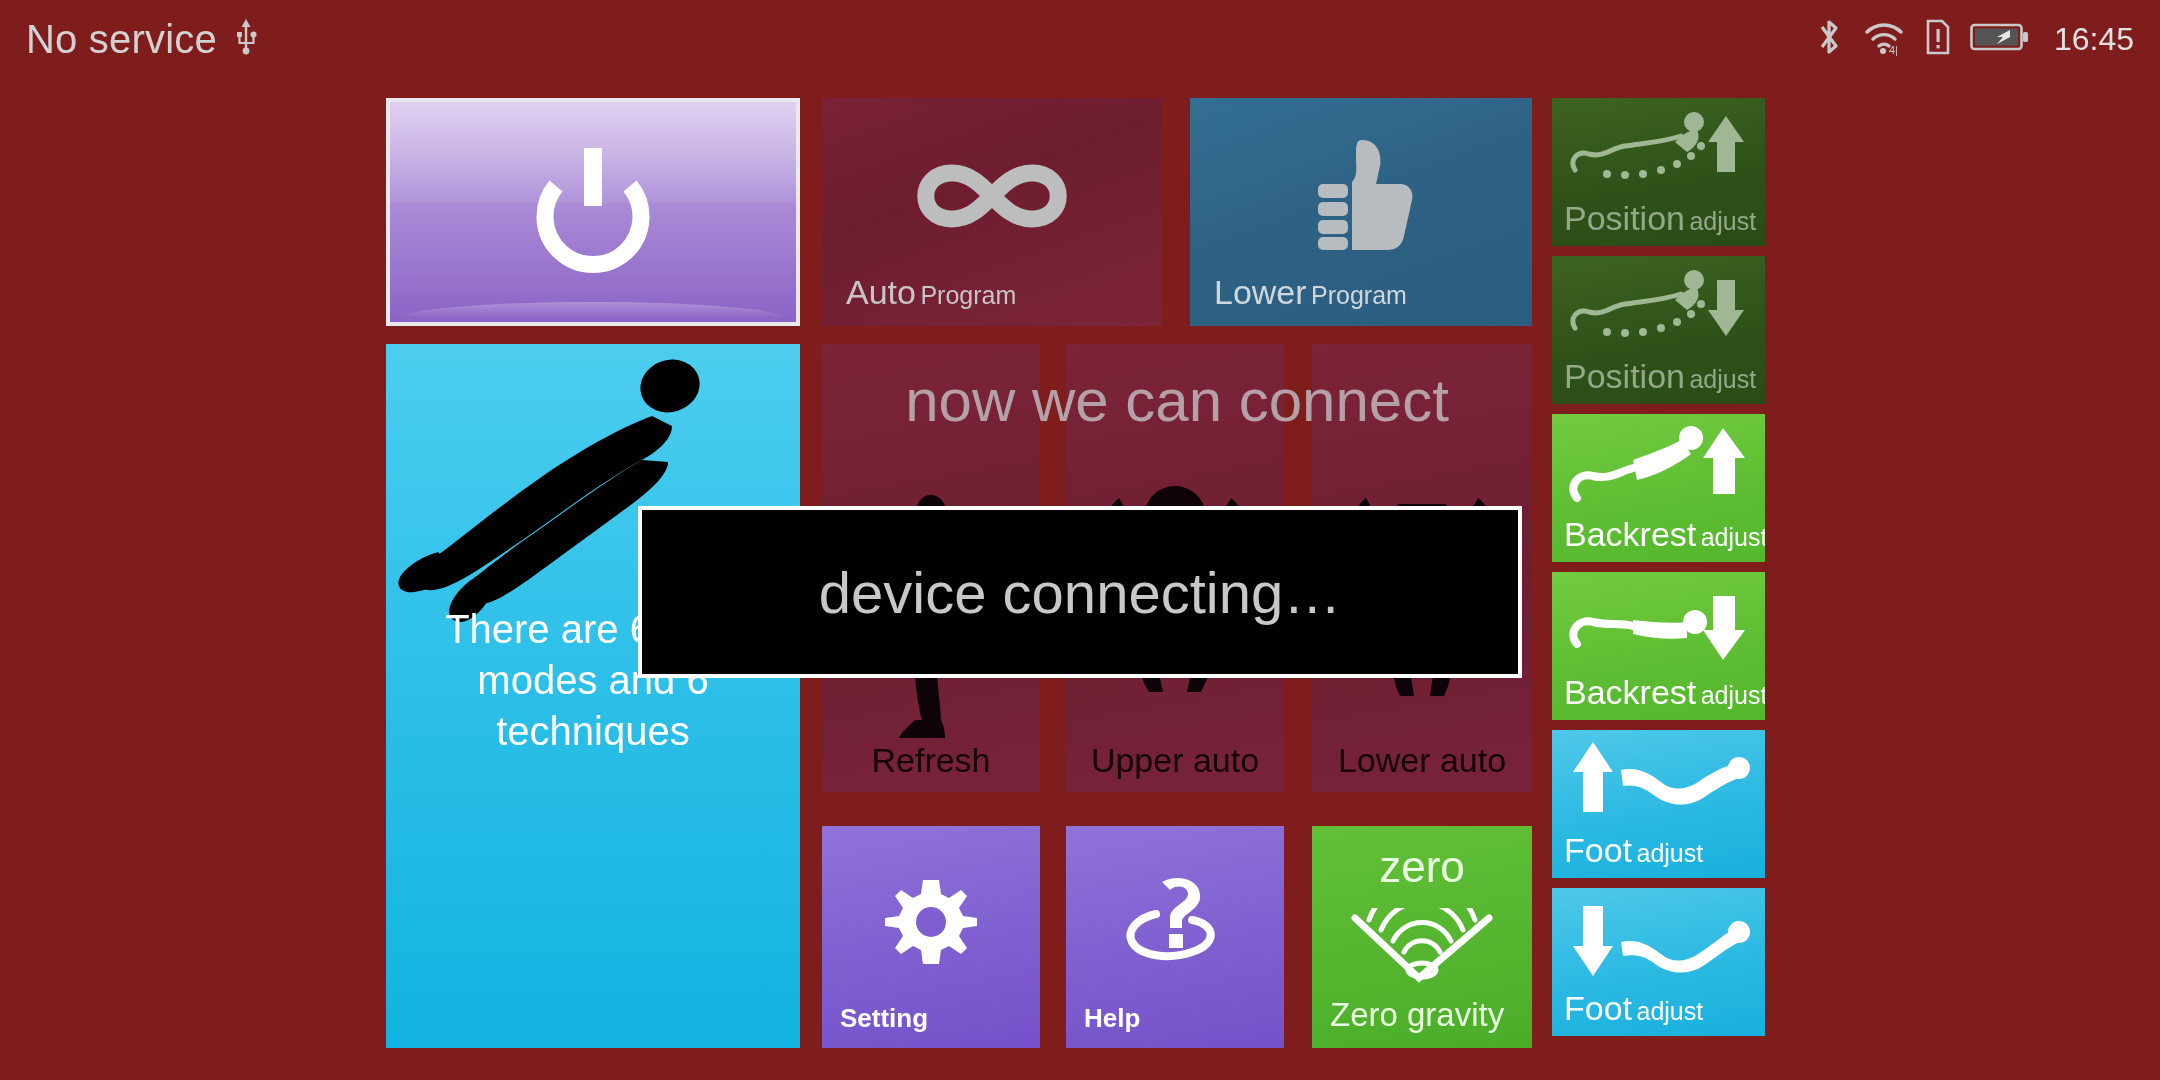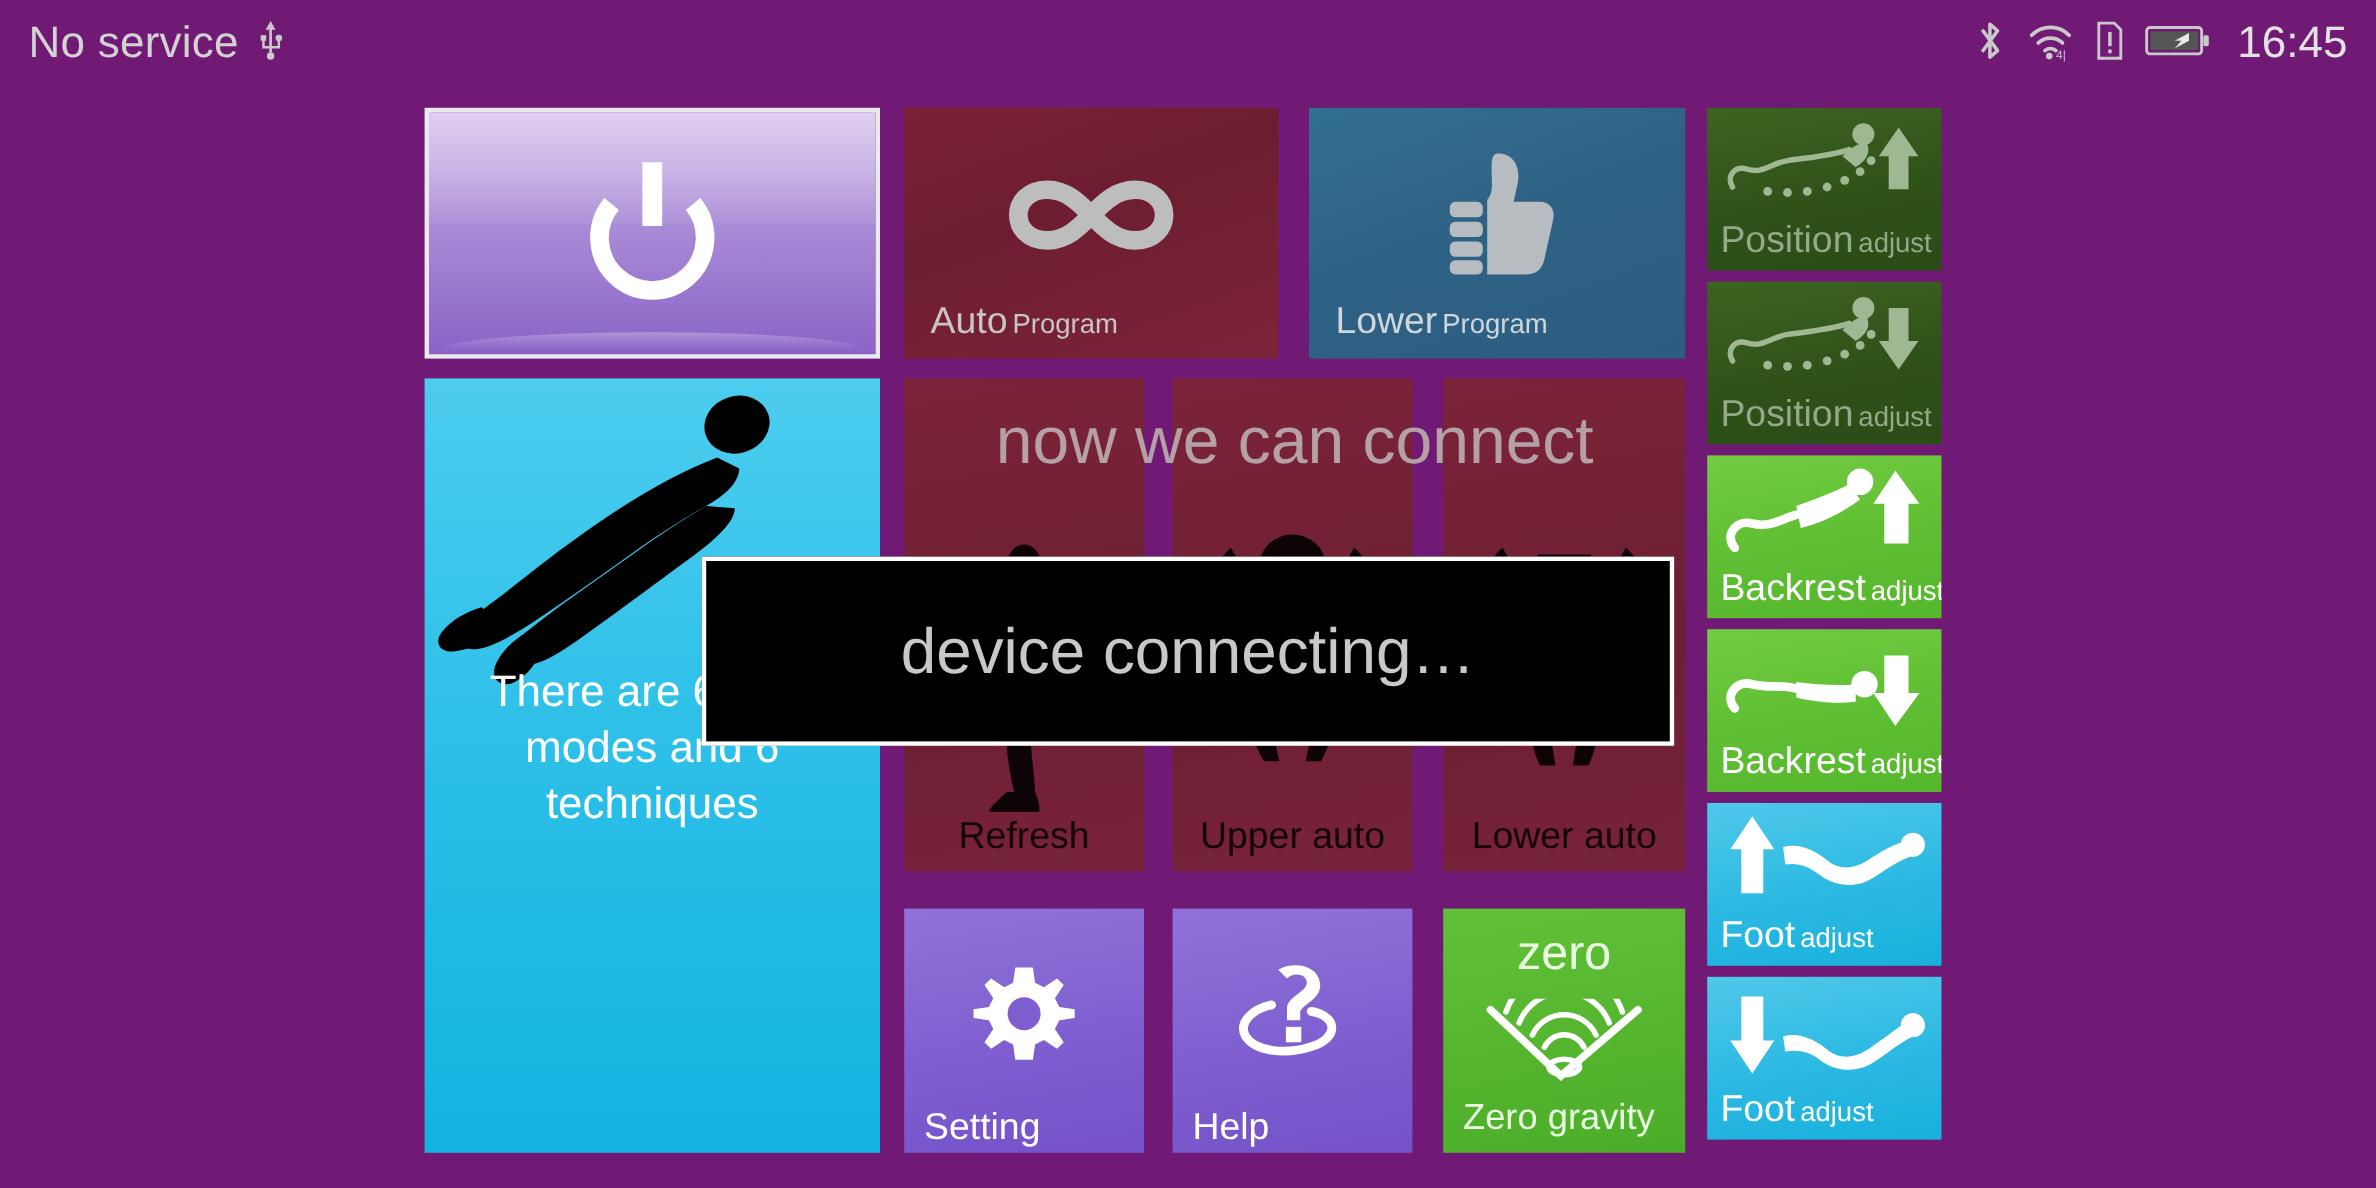--- a/index.html
+++ b/index.html
@@ -2,33 +2,33 @@
 <html><head>
 <meta charset="utf-8">
 <style>
   * { margin:0; padding:0; box-sizing:border-box; }
   html, body {
     width:2160px; height:1080px;
     background:#000;
     font-family:"Liberation Sans", sans-serif;
     overflow:hidden;
   }
-  #root { position:relative; width:2160px; height:1080px; background:#701a75;padding-left:44px; }
+  #root { position:relative; width:2160px; height:1080px; background:#7f1d1d;padding-left:44px; }
 
   
   .statusbar {
     position:absolute; left:0; top:0; width:2160px; height:78px;
     display:flex; align-items:center; justify-content:space-between;
     padding:0 26px; color:#cfcfcf;
   }
   .sb-left { display:flex; align-items:center; gap:16px; }
   .sb-text { font-size:40px; color:#d2d2d2; letter-spacing:0.2px; }
   .sb-right { display:flex; align-items:center; gap:18px; }
   .sb-ico { display:block; }
-  .sb-time { font-size:40px; color:#e2e2e2; margin-left:6px; }
+  .sb-time { font-size:32px; color:#e2e2e2; margin-left:6px; }
 
   
   .tile {
     position:absolute; overflow:hidden;
     display:block;
   }
   .tile .lbl {
     position:absolute; left:12px; bottom:10px;
     white-space:nowrap;
   }
@@ -94,21 +94,21 @@
     background:linear-gradient(170deg,#8f73d9 0%, #7f5fd0 55%, #7451c9 100%);
   }
   #help {
     left:1066px; top:826px; width:218px; height:222px;
     background:linear-gradient(170deg,#8f73d9 0%, #7f5fd0 55%, #7451c9 100%);
   }
   #zerograv {
     left:1312px; top:826px; width:220px; height:222px;
     background:linear-gradient(170deg,#62c138 0%, #55b52f 55%, #4aad29 100%);
   }
-  #setting .lbl, #help .lbl { color:#fff; left:18px; bottom:4px; font-size:34px; }
+  #setting .lbl, #help .lbl { color:#fff; left:18px; bottom:14px; font-size:26px;font-weight:bold; }
   #zerograv .lbl { color:#eaffe2; left:18px; bottom:14px; font-size:33px; }
   .ctr-ico { position:absolute; left:50%; top:44%; transform:translate(-50%,-50%); }
 
   
   .rt { position:absolute; left:1552px; width:213px; height:148px; }
   .rt .lbl { left:12px; bottom:8px; }
   .rt .rt-ico { position:absolute; right:12px; top:10px; }
   .pos-dim { background:linear-gradient(170deg,#3d6322 0%, #2f5219 55%, #2a4b16 100%); }
   .pos-dim .lbl { color:#94a98a; }
   .green { background:linear-gradient(170deg,#72cb41 0%, #5fbe33 55%, #54b72c 100%); }

